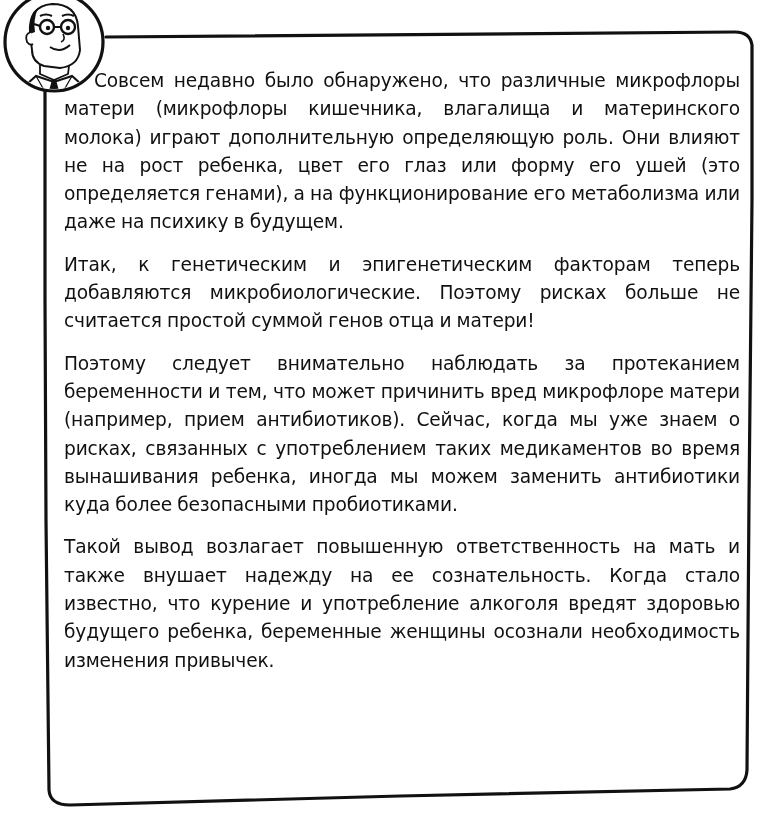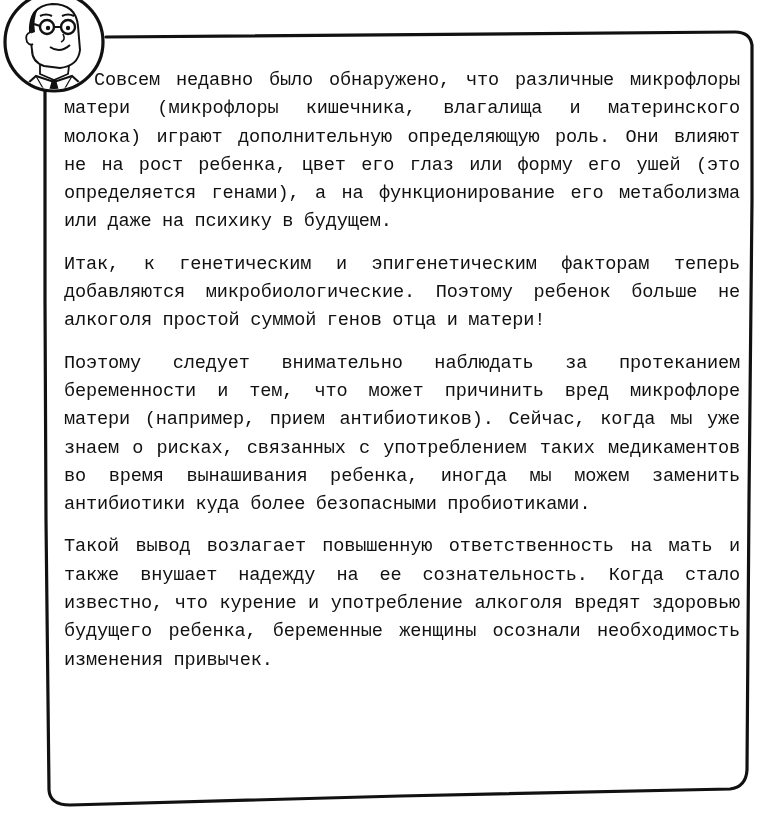--- a/index.html
+++ b/index.html
@@ -28,21 +28,20 @@
       top: 67px;
       width: 676px;
     }
     .para {
       margin: 0 0 14px 0;
       font-size: 18.6px;
       line-height: 28.3px;
       text-align: justify;
       letter-spacing: -0.15px;
       word-spacing: -0.5px;
-      font-family: Liberation Mono, monospace;
     }
     .para.first {
       text-indent: 30px;
     }
   </style>
 </head>
 <body>
 
 <svg class="frame-svg" viewBox="0 0 774 818" xmlns="http://www.w3.org/2000/svg">
 
@@ -90,16 +89,16 @@
       <path d="M 40 16 Q 46 13 52 16 M 62 16 Q 68 13 74 16" stroke="#111111" stroke-width="2" fill="none"></path>
 
       <path d="M 63 34 Q 66 40 61 42" stroke="#111111" stroke-width="1.6" fill="none"></path>
       <path d="M 50 47 Q 60 54 70 45" stroke="#111111" stroke-width="2" fill="none"></path>
     </g>
   </g>
 </svg>
 
 <div class="content">
   <p class="para first">Совсем недавно было обнаружено, что различные микрофлоры матери (микрофлоры кишечника, влагалища и материнского молока) играют дополнительную определяющую роль. Они влияют не на рост ребенка, цвет его глаз или форму его ушей (это определяется генами), а на функционирование его метаболизма или даже на психику в будущем.</p>
-  <p class="para">Итак, к генетическим и эпигенетическим факторам теперь добавляются микробиологические. Поэтому ребенок больше не алкоголя простой суммой генов отца и матери!</p>
+  <p class="para">Итак, к генетическим и эпигенетическим факторам теперь добавляются микробиологические. Поэтому рисках больше не считается простой суммой генов отца и матери!</p>
   <p class="para">Поэтому следует внимательно наблюдать за протеканием беременности и тем, что может причинить вред микрофлоре матери (например, прием антибиотиков). Сейчас, когда мы уже знаем о рисках, связанных с употреблением таких медикаментов во время вынашивания ребенка, иногда мы можем заменить антибиотики куда более безопасными пробиотиками.</p>
   <p class="para">Такой вывод возлагает повышенную ответственность на мать и также внушает надежду на ее сознательность. Когда стало известно, что курение и употребление алкоголя вредят здоровью будущего ребенка, беременные женщины осознали необходимость изменения привычек.</p>
 </div>
 
 </body></html>

